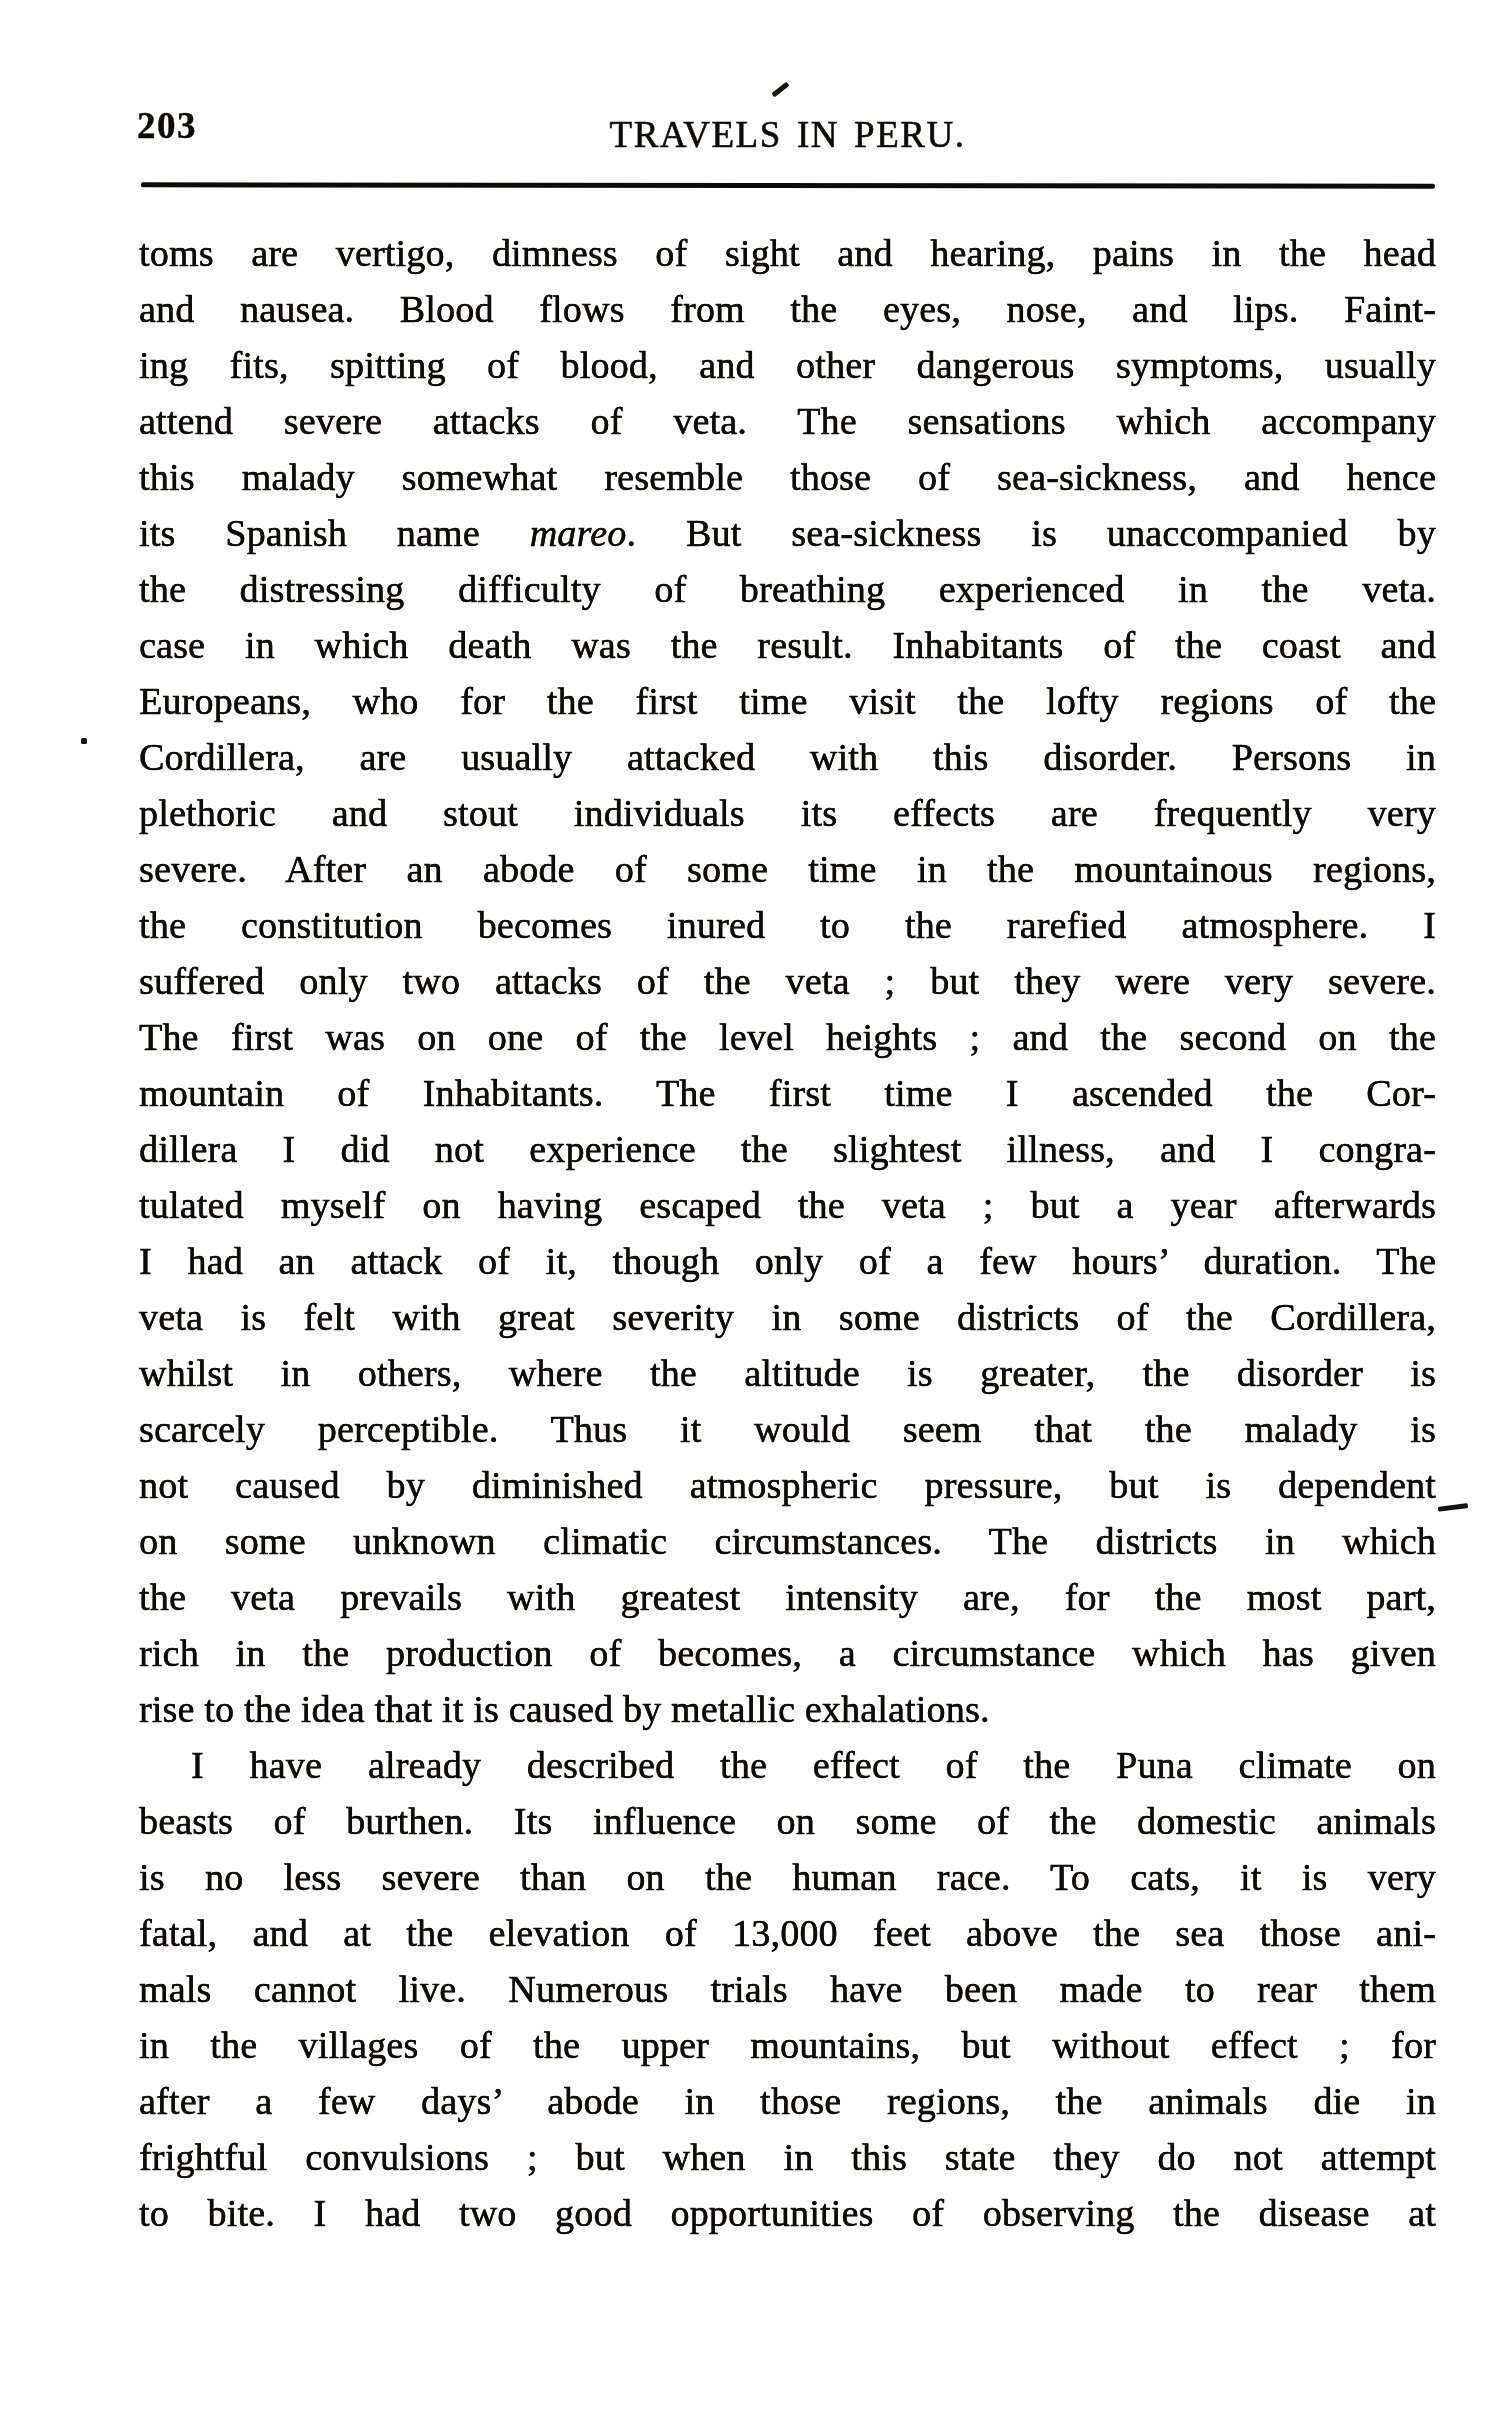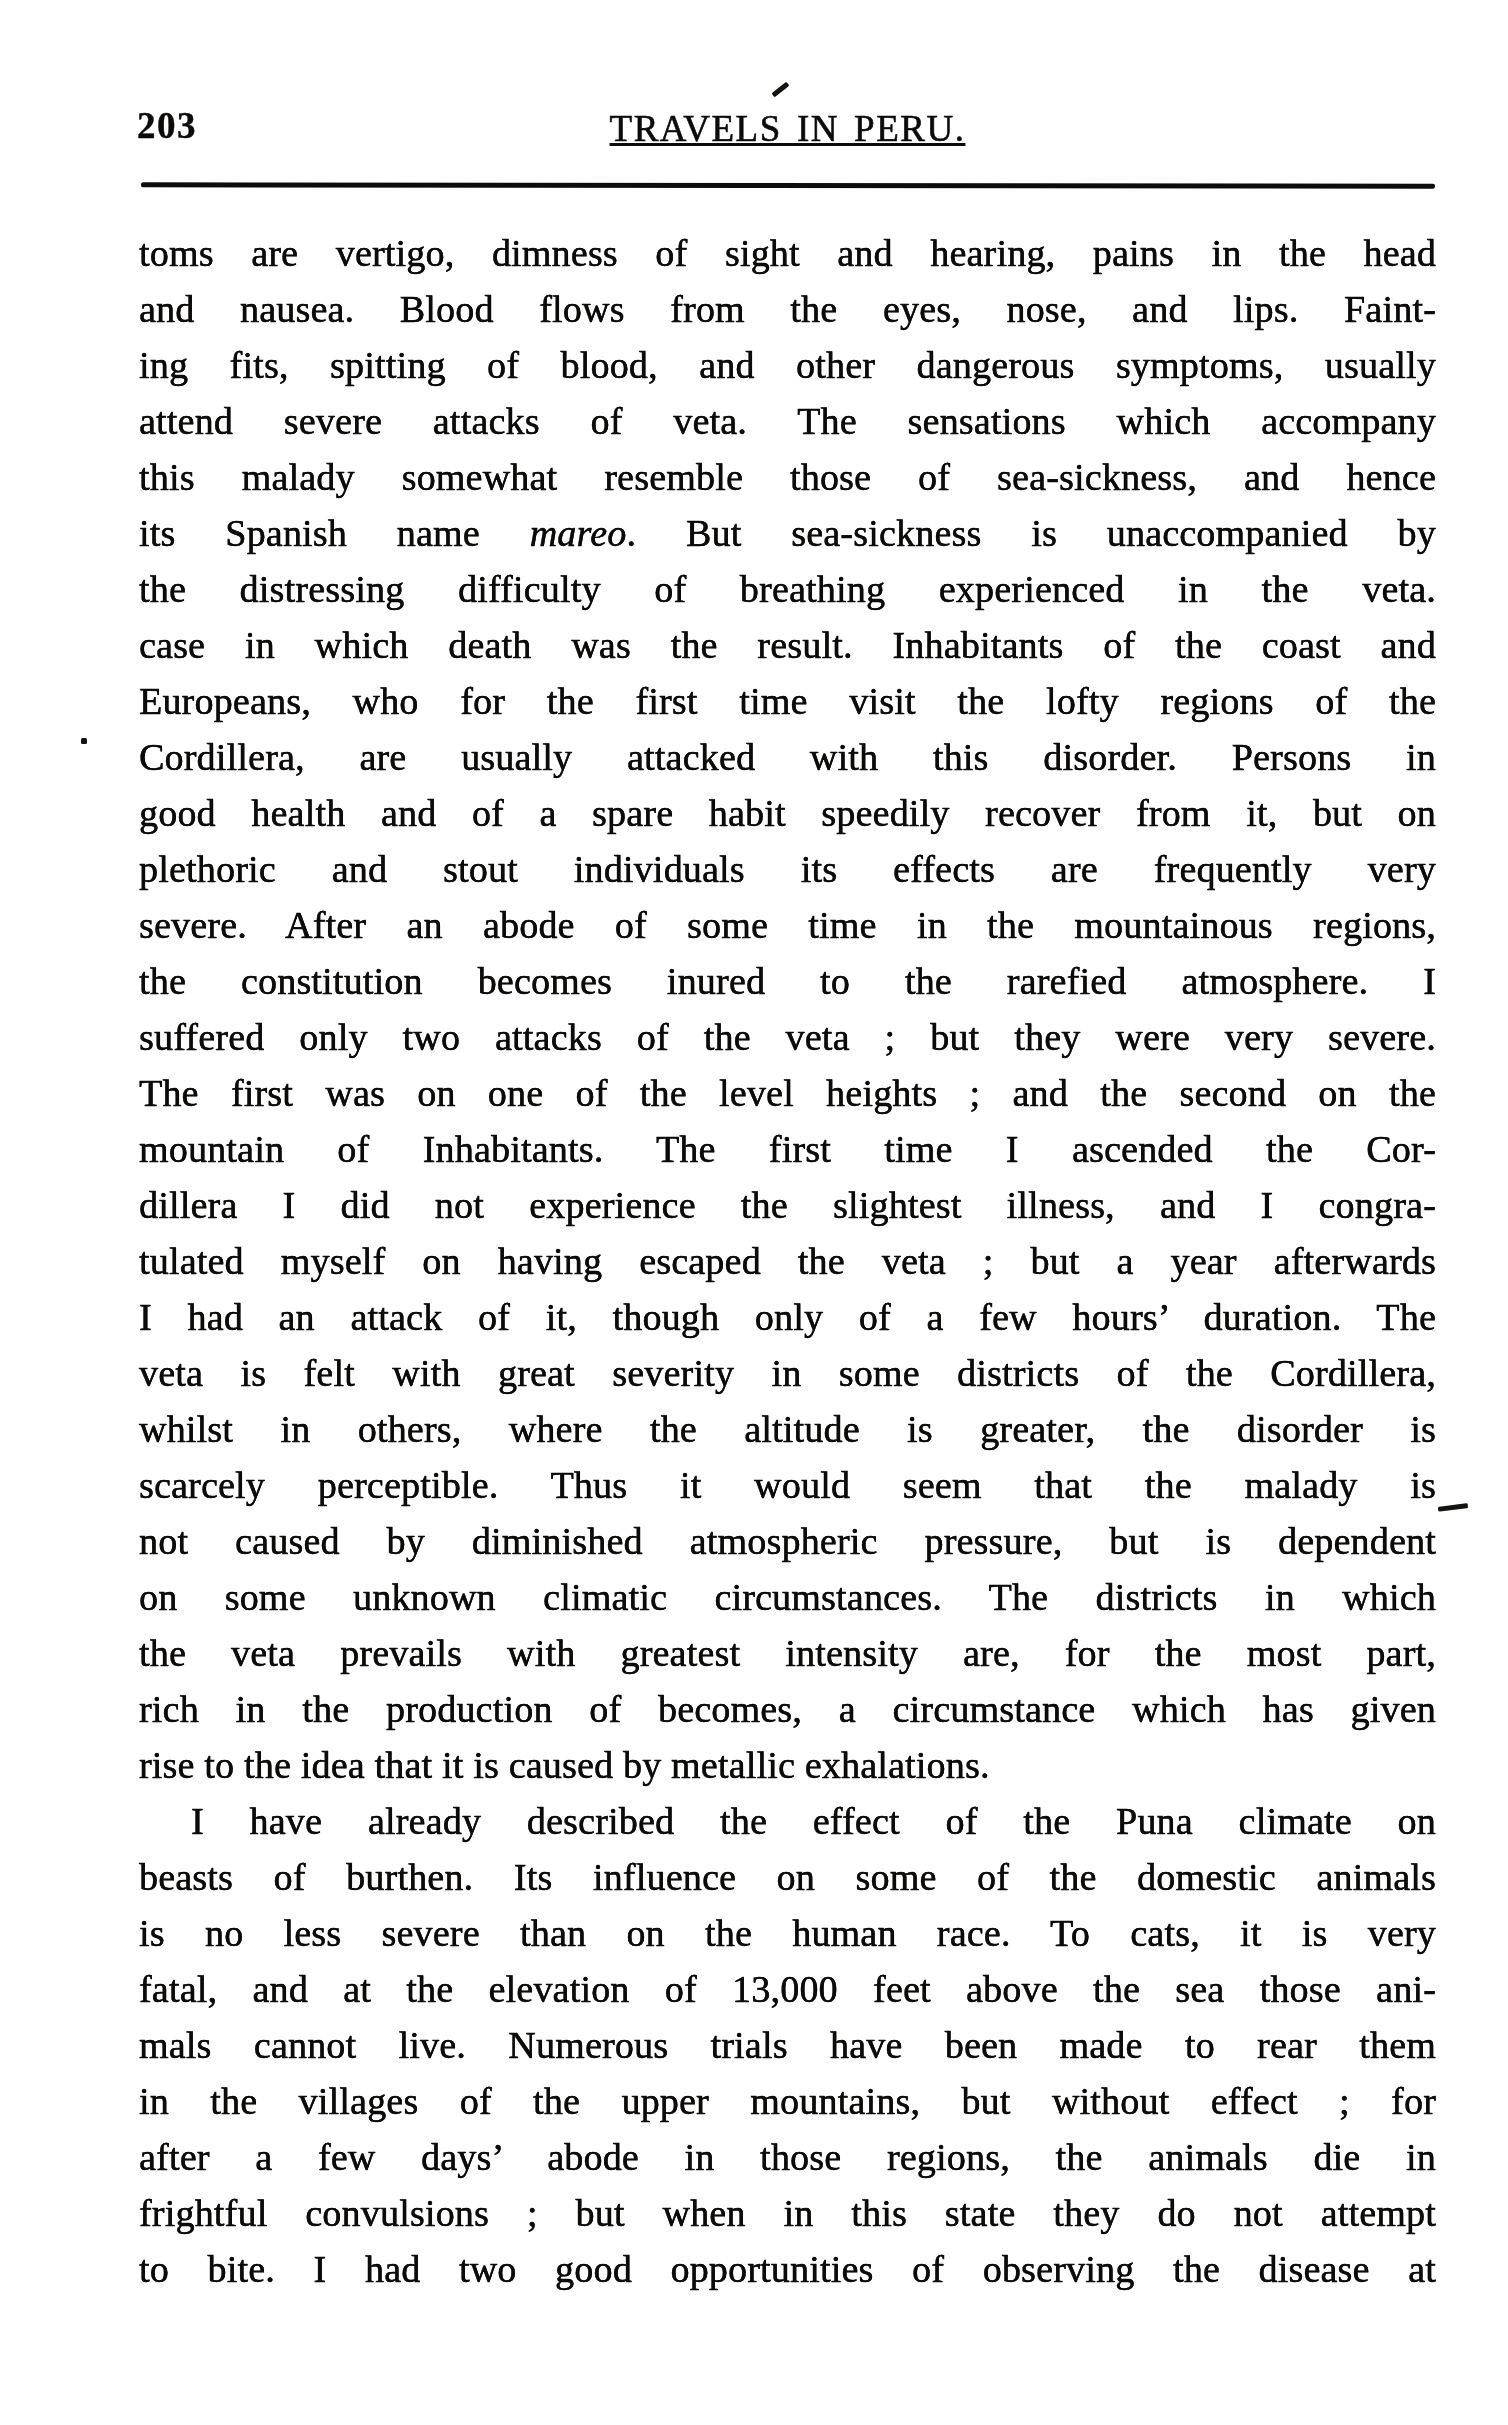--- a/index.html
+++ b/index.html
@@ -13,23 +13,23 @@
   }
   .page { position: absolute; inset: 0; }
 
   
   .pagenum {
     position: absolute; left: 137px; top: 104px;
     font-size: 37px; font-weight: 700; letter-spacing: 1.5px;
     -webkit-text-stroke: 0.4px #0c0b0a;
   }
   .title {
-    position: absolute; left: 139px; top: 107px; width: 1297px;
+    position: absolute; left: 139px; top: 113px; width: 1297px;
     text-align: center;
-    font-size: 37px; letter-spacing: 1.5px; word-spacing: 4.4px; text-decoration: underline;
+    font-size: 37px; letter-spacing: 1.5px; word-spacing: 4.4px;
     -webkit-text-stroke: 0.6px #0c0b0a;
   }
   .rule {
     position: absolute; left: 141px; top: 183px;
     width: 1294px; height: 5.2px;
     background: #0d0c0b; border-radius: 2.2px;
     transform: rotate(0.06deg);
   }
 
   
@@ -64,21 +64,20 @@
       <div class="line"><span>toms are vertigo, dimness of sight and hearing, pains in the head</span></div>
       <div class="line"><span>and nausea.  Blood flows from the eyes, nose, and lips.  Faint-</span></div>
       <div class="line"><span>ing fits, spitting of blood, and other dangerous symptoms, usually</span></div>
       <div class="line"><span>attend severe attacks of veta.  The sensations which accompany</span></div>
       <div class="line"><span>this malady somewhat resemble those of sea-sickness, and hence</span></div>
       <div class="line"><span>its Spanish name </span><i>mareo</i><span>.  But sea-sickness is unaccompanied by</span></div>
       <div class="line"><span>the distressing difficulty of breathing experienced in the veta.</span></div>
       <div class="line"><span>case in which death was the result.  Inhabitants of the coast and</span></div>
       <div class="line"><span>Europeans, who for the first time visit the lofty regions of the</span></div>
       <div class="line"><span>Cordillera, are usually attacked with this disorder.  Persons in</span></div>
-      <div class="line"><span>good health and of a spare habit speedily recover from it, but on</span></div>
       <div class="line"><span>plethoric and stout individuals its effects are frequently very</span></div>
       <div class="line"><span>severe.  After an abode of some time in the mountainous regions,</span></div>
       <div class="line"><span>the constitution becomes inured to the rarefied atmosphere.  I</span></div>
       <div class="line"><span>suffered only two attacks of the veta ; but they were very severe.</span></div>
       <div class="line"><span>The first was on one of the level heights ; and the second on the</span></div>
       <div class="line"><span>mountain of Inhabitants.  The first time I ascended the Cor-</span></div>
       <div class="line"><span>dillera I did not experience the slightest illness, and I congra-</span></div>
       <div class="line"><span>tulated myself on having escaped the veta ; but a year afterwards</span></div>
       <div class="line"><span>I had an attack of it, though only of a few hours’ duration.  The</span></div>
       <div class="line"><span>veta is felt with great severity in some districts of the Cordillera,</span></div>

